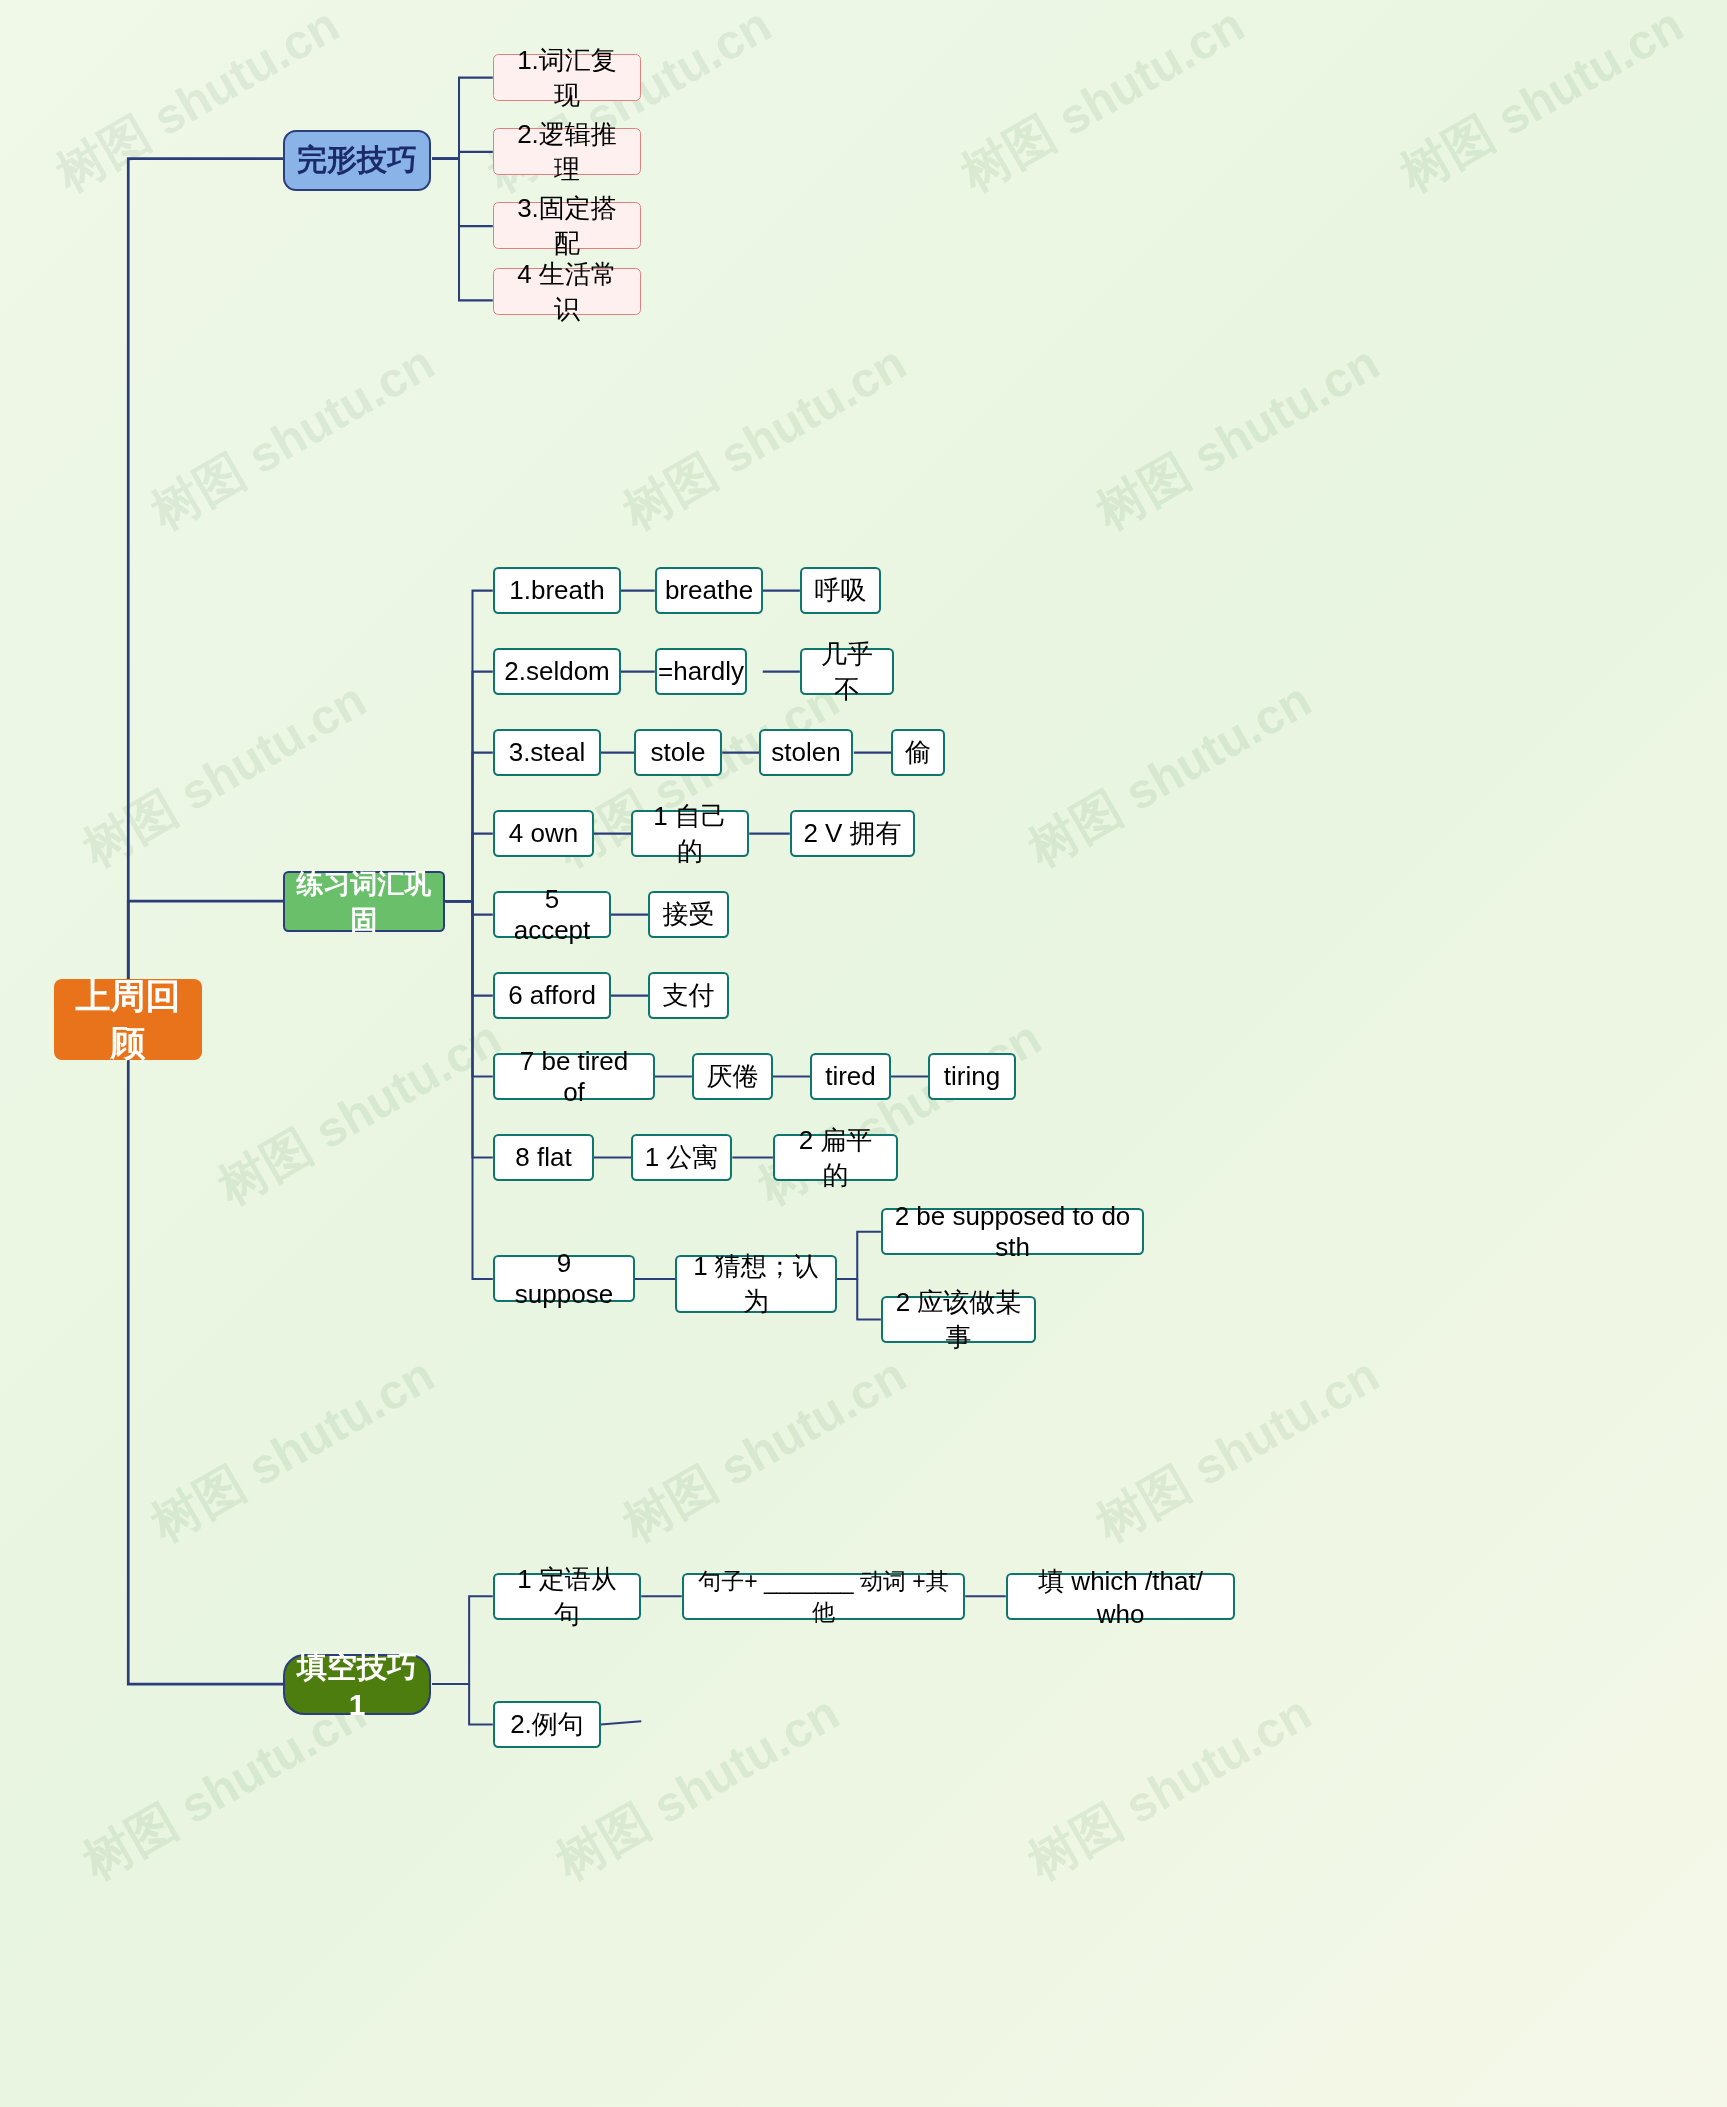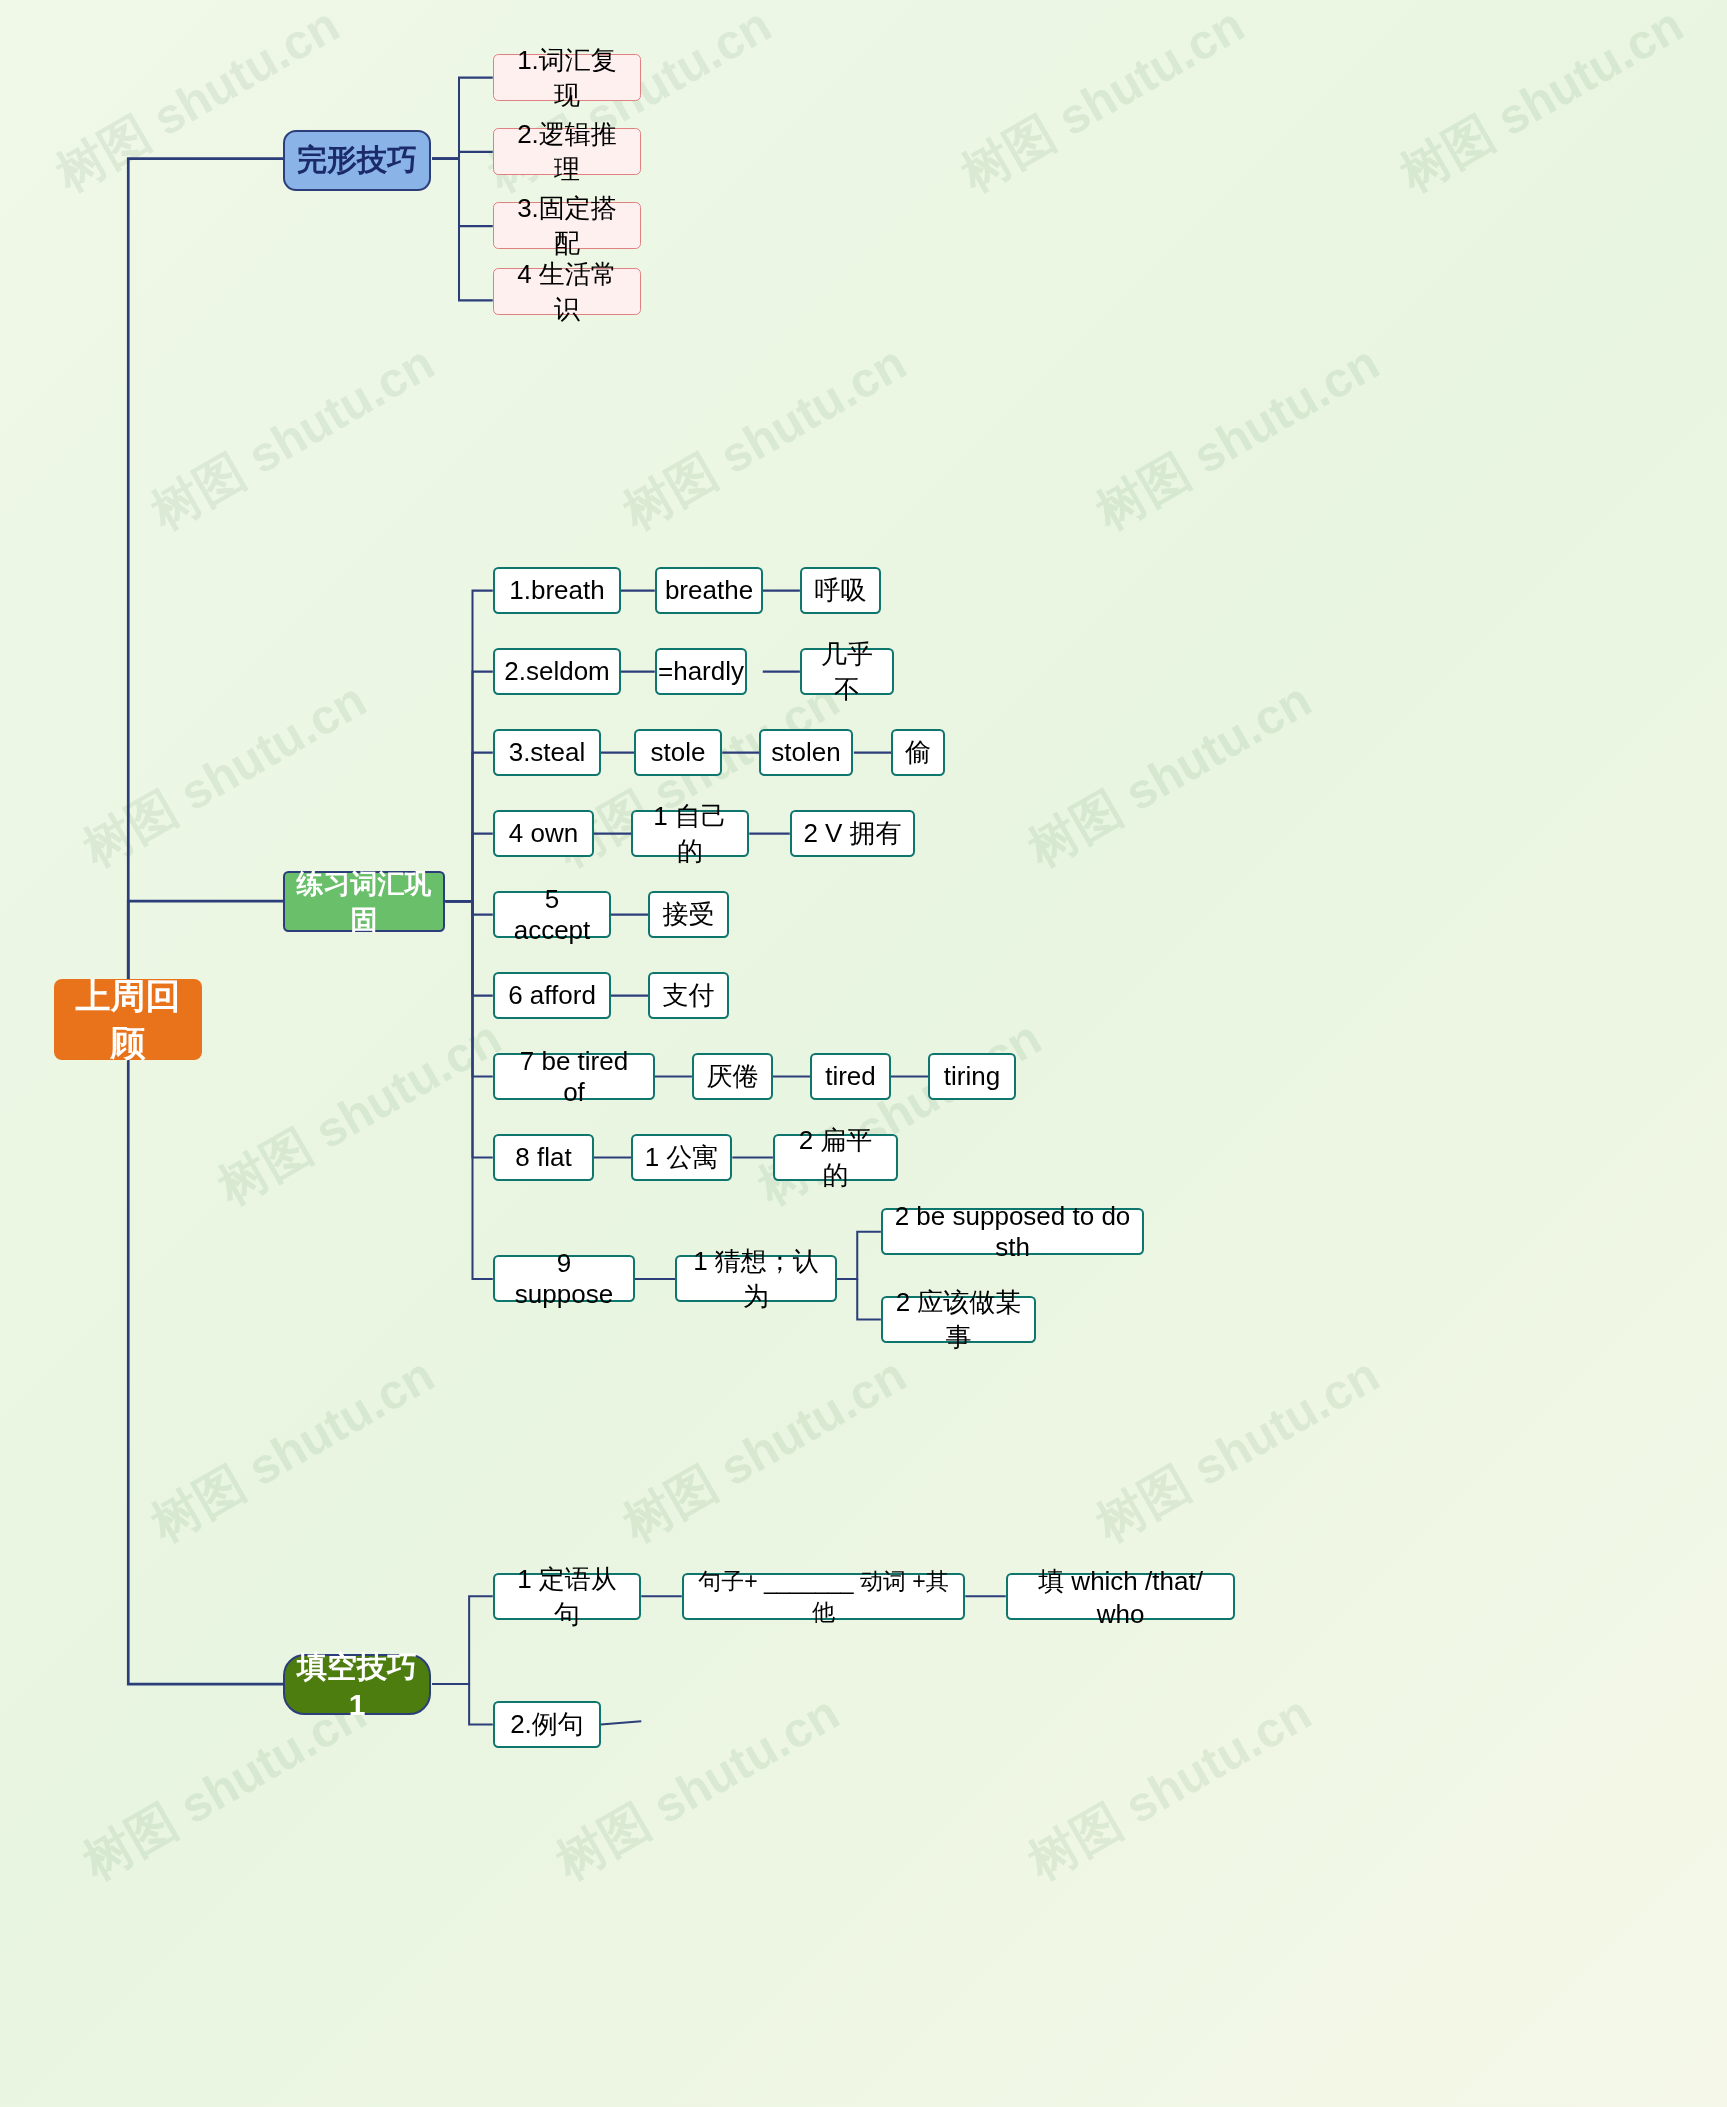--- a/index.html
+++ b/index.html
@@ -289,21 +289,21 @@
   <div class="node" style="left:631px;top:1134px;width:101px;height:47px;">
     <span>1 公寓</span>
   </div>
   <div class="node" style="left:773px;top:1134px;width:125px;height:47px;justify-content:flex-end;">
     <span>2 扁平的</span>
   </div>
 
   <div class="node" style="left:493px;top:1255px;width:142px;height:47px;">
     <span>9 suppose</span>
   </div>
-  <div class="node" style="left:675px;top:1255px;width:162px;height:47px;">
+  <div class="node" style="left:675px;top:1255px;width:162px;height:58px;">
     <span>1 猜想；认为</span>
   </div>
   <div class="node" style="left:881px;top:1208px;width:263px;height:47px;">
     <span>2 be supposed to do sth</span>
   </div>
   <div class="node" style="left:881px;top:1296px;width:155px;height:47px;">
     <span>2 应该做某事</span>
   </div>
 
   <div class="node node-tiankong" style="left:283px;top:1654px;width:148px;height:61px;">

